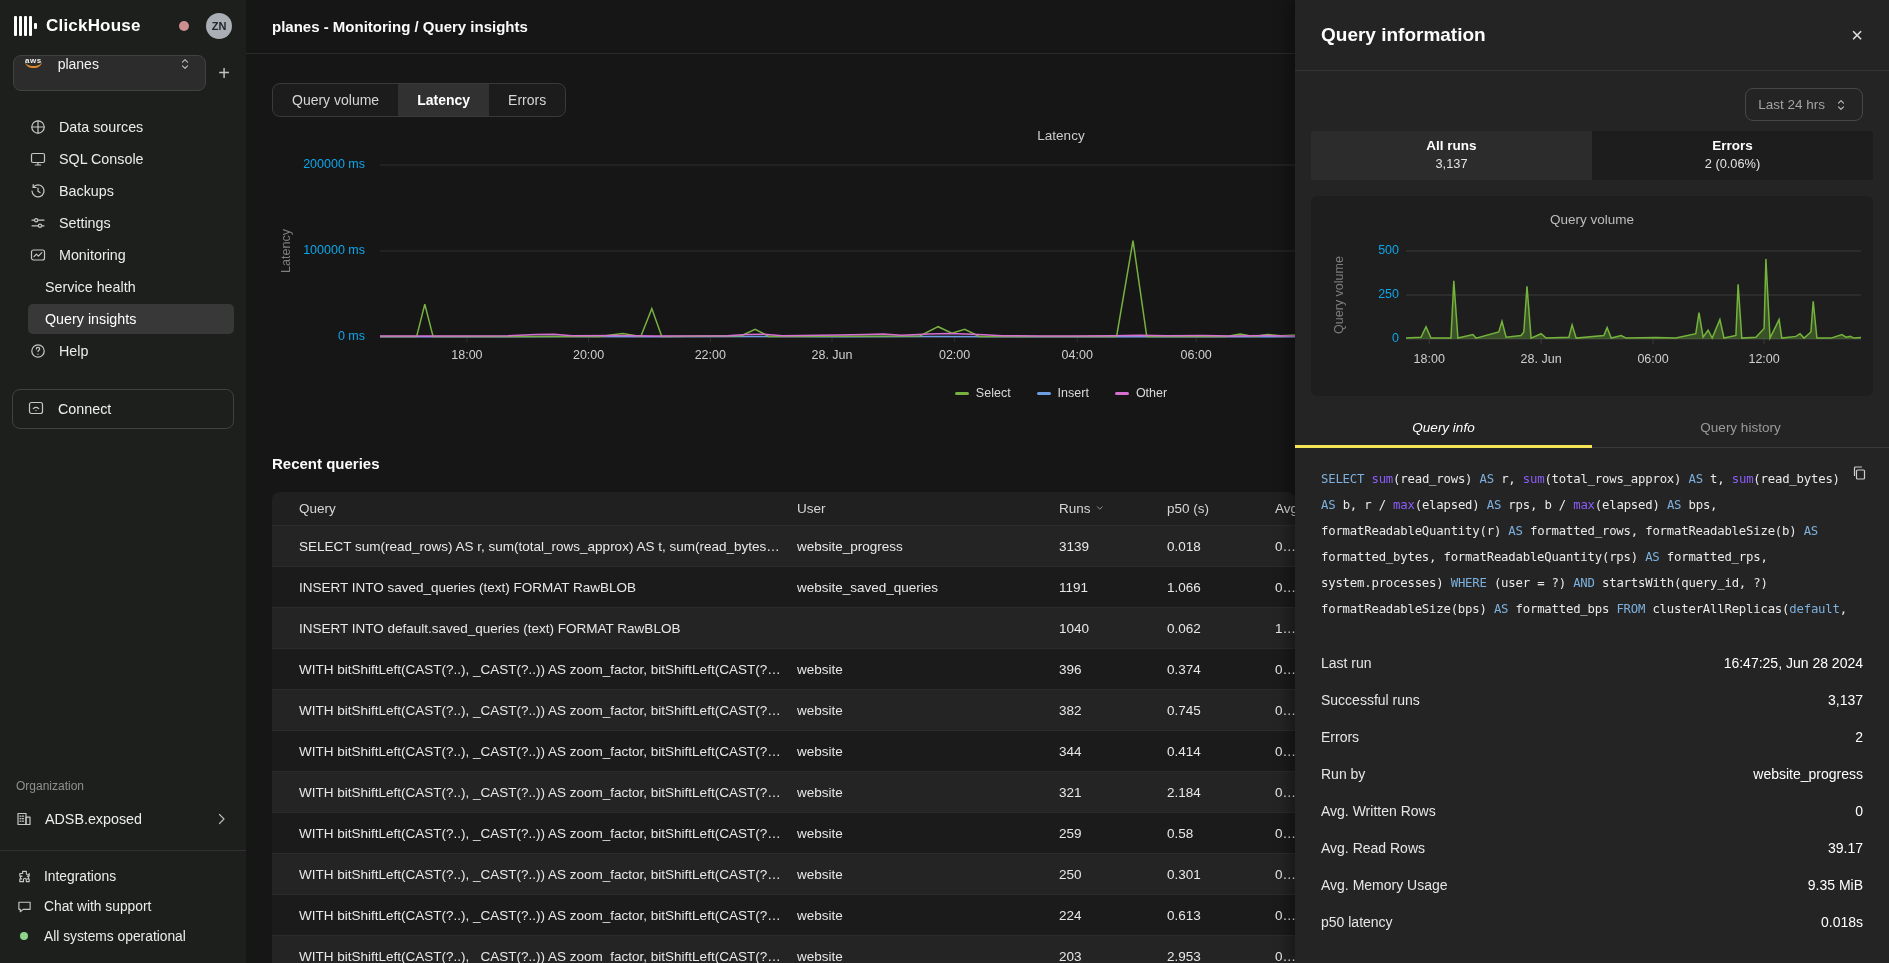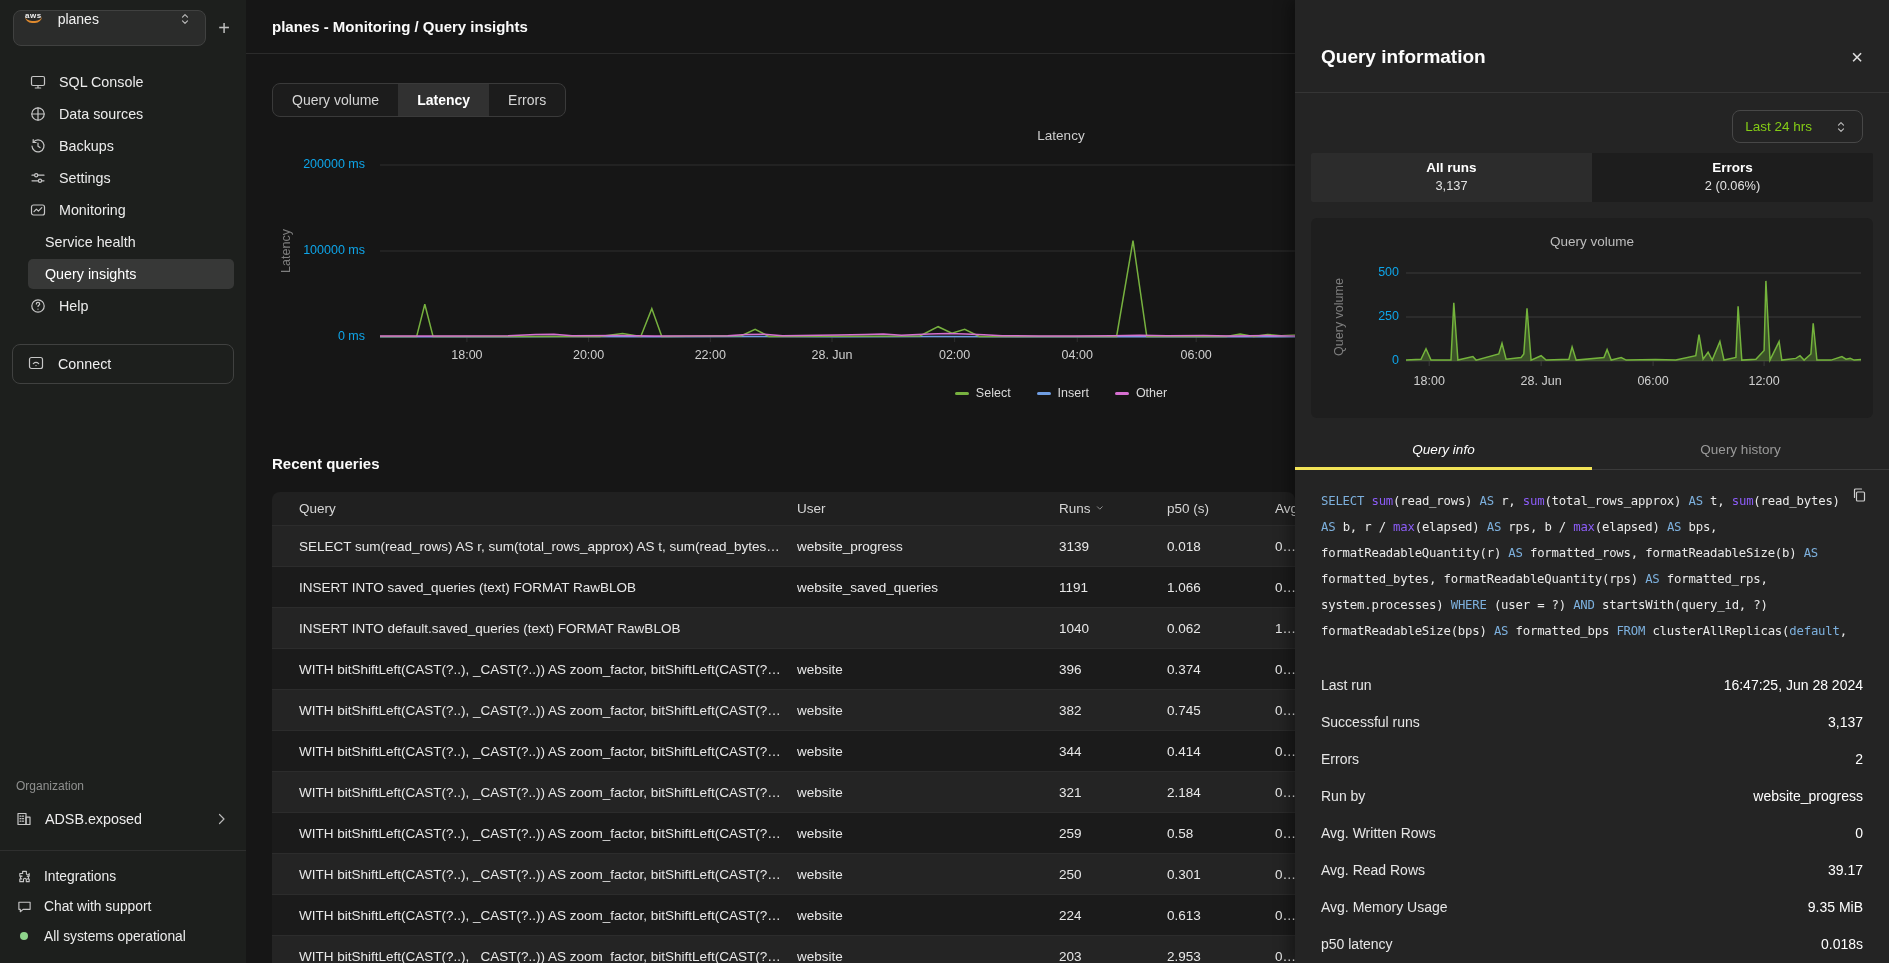--- a/index.html
+++ b/index.html
@@ -57,25 +57,25 @@
   .table{position:absolute;top:492px;left:26px;width:1023px;border-radius:8px 8px 0 0;overflow:hidden;font-size:13.5px;}
   .t-row{display:grid;grid-template-columns:498px 262px 108px 108px 1fr;align-items:center;padding-left:27px;height:40px;border-top:1px solid #2c2c2c;cursor:pointer;}
   .t-row.head{height:33px;background:#202020;color:#d6d6d6;border-top:none;cursor:default;}
   .t-row.odd{background:#242424;}
   .t-row.even{background:#1b1b1b;}
   .t-cell{white-space:nowrap;overflow:hidden;text-overflow:ellipsis;padding-right:14px;color:#e8e8e8;}
   .t-row.head .t-cell{color:#d6d6d6;display:flex;align-items:center;gap:4px;}
   .sort-ic{display:flex;color:#a9a9a9;}
   
   .panel{position:absolute;left:1295px;top:0;width:594px;height:963px;background:#242424;z-index:4;overflow:hidden;box-shadow:-6px 0 14px rgba(0,0,0,.35);}
-  .panel-header{height:70px;display:flex;align-items:center;padding:0 26px;border-bottom:1px solid #353535;margin-top:22px;}
+  .panel-header{height:70px;display:flex;align-items:center;padding:0 26px;border-bottom:1px solid #353535;}
   .panel-header .pt{font-size:19px;font-weight:bold;color:#fdfdfd;}
   .close{margin-left:auto;font-size:20px;color:#e0e0e0;cursor:pointer;line-height:20px;}
   .range-row{display:flex;justify-content:flex-end;padding:17px 26px 0 26px;}
-  .range-select{height:31px;border:1px solid #474747;border-radius:8px;display:flex;align-items:center;gap:22px;padding:0 12px;font-size:13.5px;color:#84cc16;cursor:pointer;}
+  .range-select{height:31px;border:1px solid #474747;border-radius:8px;display:flex;align-items:center;gap:9px;padding:0 12px;font-size:13.5px;color:#a3a3a3;cursor:pointer;}
   .summary-tabs{display:flex;margin:10px 16px 0 16px;border-radius:2px;overflow:hidden;}
   .stab{flex:1;text-align:center;padding:7px 0 9px 0;cursor:pointer;background:#1d1d1d;}
   .stab.active{background:#2c2c2c;}
   .stab .sl{font-size:13.5px;font-weight:bold;color:#fff;}
   .stab .sv{font-size:12.8px;color:#e3e3e3;margin-top:3px;}
   .volume-card{position:relative;margin:16px 16px 0 16px;height:200px;background:#1e1e1e;border-radius:6px;}
   .vc-title{position:absolute;top:16px;left:0;width:100%;text-align:center;font-size:13.5px;color:#bdbdbd;}
   .volume-card svg{position:absolute;left:0;top:0;}
   .info-tabs{display:flex;margin-top:24px;}
   .itab{flex:1;text-align:center;padding-bottom:12px;font-size:13.5px;color:#9a9a9a;border-bottom:1px solid #3a3a3a;cursor:pointer;}
@@ -89,51 +89,64 @@
   .stat-row{height:37px;display:flex;align-items:center;justify-content:space-between;}
   .stat-label{font-size:14px;color:#e6e6e6;}
   .stat-value{font-size:14px;color:#fff;}
 </style>
 </head>
 <body>
 
 <div class="app">
 
   <aside class="sidebar">
+    <div class="brand-row">
+      <span class="logo">
+          <i></i>
+          <i></i>
+          <i></i>
+          <i></i>
+          <i class="short"></i>
+        </span>
+      <span class="brand">ClickHouse</span>
+      <span class="spacer"></span>
+      <span class="pink-dot"></span>
+      <span class="avatar">ZN</span>
+    </div>
     <div class="service-row">
       <div class="service-selector">
         <span class="aws-badge">aws</span>
         <span class="service-name">planes</span>
         <span class="spacer"></span>
         <span class="updown">
             <svg width="16" height="16" viewBox="0 0 16 16" fill="none" stroke="currentColor" stroke-width="1.2" stroke-linecap="round" stroke-linejoin="round">
               <path d="M4.5 6.2 7 3.7l2.5 2.5M4.5 9.8 7 12.3l2.5-2.5"></path>
             </svg>
           </span>
       </div>
       <button class="add-btn">+</button>
     </div>
     <nav id="nav">
         <div class="nav-item">
           <span class="nicon">
             <svg width="16" height="16" viewBox="0 0 16 16" fill="none" stroke="currentColor" stroke-width="1.2" stroke-linecap="round" stroke-linejoin="round">
+              <circle cx="8" cy="8" r="6.2"></circle>
+              <path d="M8 1.8v12.4M1.8 8h12.4"></path>
+            </svg>
+          </span>
+          <span>Data sources</span>
+        </div>
+        <div class="nav-item">
+          <span class="nicon">
+            <svg width="16" height="16" viewBox="0 0 16 16" fill="none" stroke="currentColor" stroke-width="1.2" stroke-linecap="round" stroke-linejoin="round">
               <rect x="1.5" y="2.5" width="13" height="9" rx="1.5"></rect>
               <path d="M8 11.5v2.2M5.3 14h5.4"></path>
             </svg>
           </span>
           <span>SQL Console</span>
-        </div>
-        <div class="nav-item">
-          <span class="nicon">
-            <svg width="16" height="16" viewBox="0 0 16 16" fill="none" stroke="currentColor" stroke-width="1.2" stroke-linecap="round" stroke-linejoin="round">
-              <circle cx="8" cy="8" r="6.2"></circle>
-              <path d="M8 1.8v12.4M1.8 8h12.4"></path>
-            </svg>
-          </span>
-          <span>Data sources</span>
         </div>
         <div class="nav-item">
           <span class="nicon">
             <svg width="16" height="16" viewBox="0 0 16 16" fill="none" stroke="currentColor" stroke-width="1.2" stroke-linecap="round" stroke-linejoin="round">
               <path d="M3.2 4.3A6 6 0 1 1 2 8"></path>
               <path d="M3.2 1.6v2.9h2.9"></path>
               <path d="M8 5.2v3l2 1.4"></path>
             </svg>
           </span>
           <span>Backups</span>

